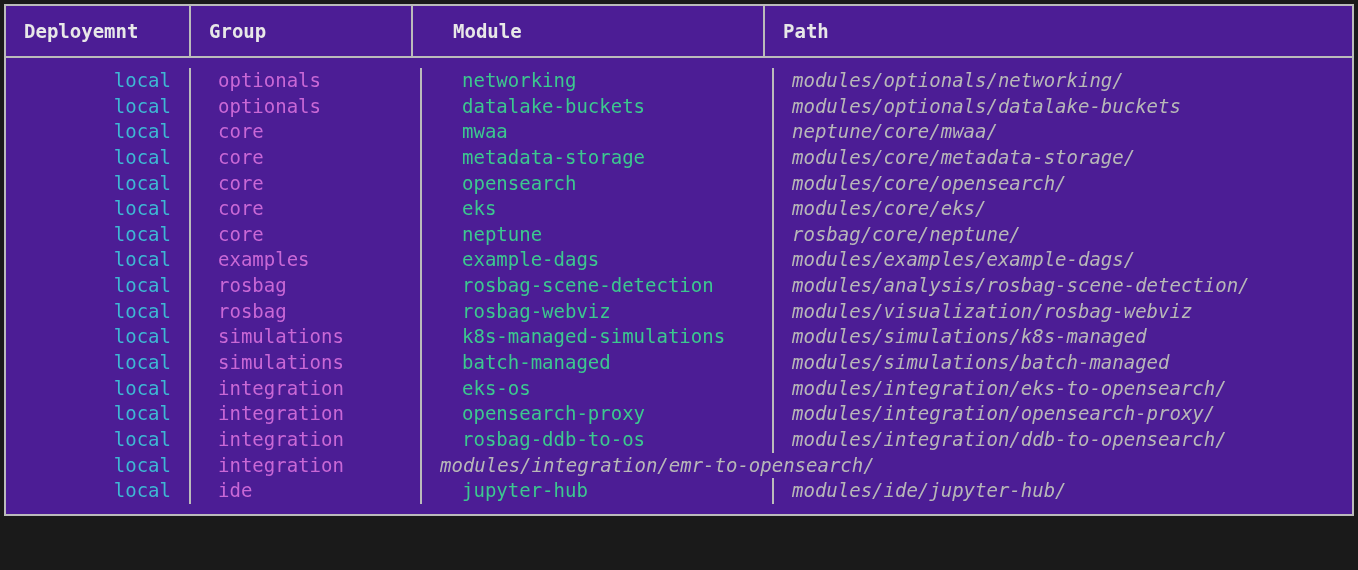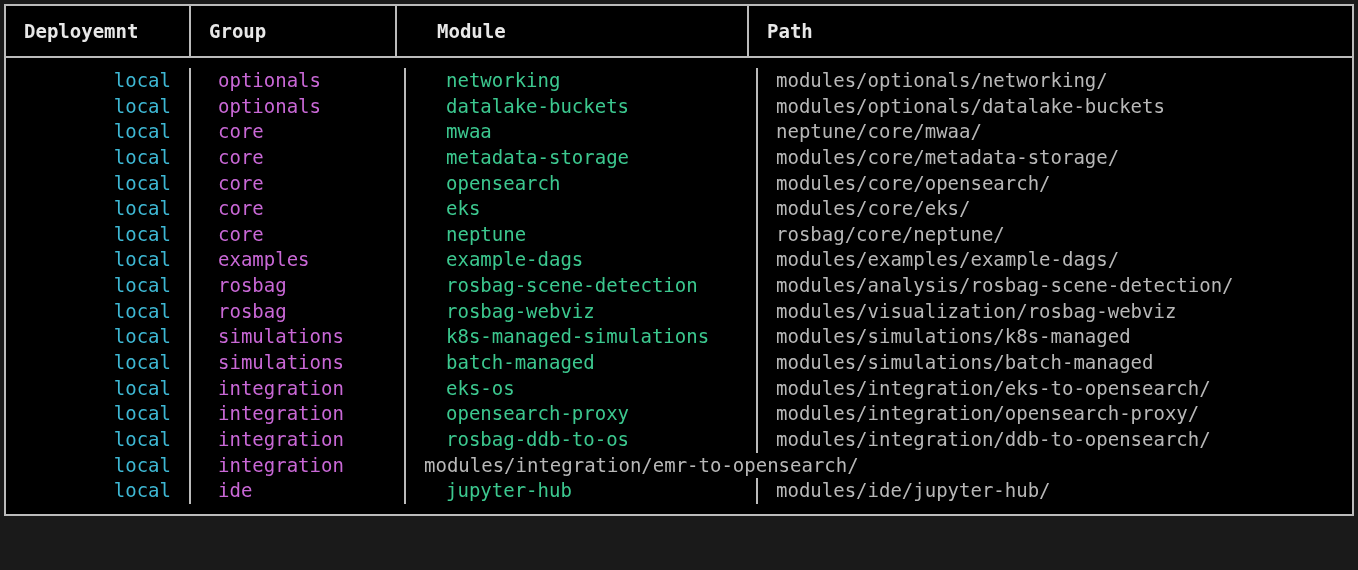--- a/index.html
+++ b/index.html
@@ -9,21 +9,21 @@
     }
     body {
       background: #1a1a1a;
       font-family: 'Menlo', 'Monaco', 'Consolas', monospace;
       font-size: 19px;
       padding: 4px;
     }
     .table {
       width: 100%;
       border: 2px solid #bbb;
-      background: #000000;
+      background: #4c1d95;
     }
     .header-row {
       display: flex;
       border-bottom: 2px solid #bbb;
     }
     .header-cell {
       padding: 14px 18px;
       color: #e8e8e8;
       font-weight: bold;
       border-right: 2px solid #bbb;
@@ -43,21 +43,21 @@
       border-right: 2px solid #bbb;
     }
     .data-cell:last-child {
       border-right: none;
     }
     .col-deployment {
       width: 185px;
       flex-shrink: 0;
     }
     .col-group {
-      width: 206px;
+      width: 222px;
       flex-shrink: 0;
     }
     .col-module {
       width: 352px;
       flex-shrink: 0;
       padding-left: 40px;
     }
     .col-path {
       flex: 1;
     }
@@ -67,20 +67,21 @@
     }
     .color-magenta {
       color: #c968d6;
       margin-left: 9px;
     }
     .color-green {
       color: #3cc88f;
     }
     .color-gray {
       color: #b8b8b8;
+      font-style: italic;
     }
   </style>
 </head>
 <body>
 
 <div class="table">
   <div class="header-row">
     <div class="header-cell col-deployment">Deployemnt</div>
     <div class="header-cell col-group">Group</div>
     <div class="header-cell col-module">Module</div>

